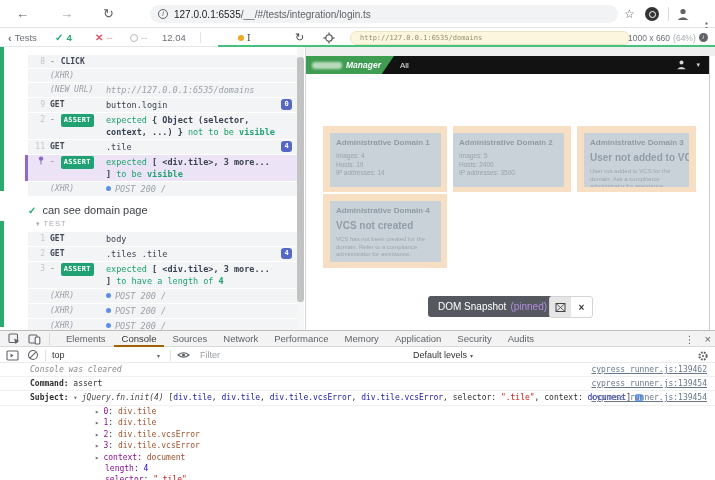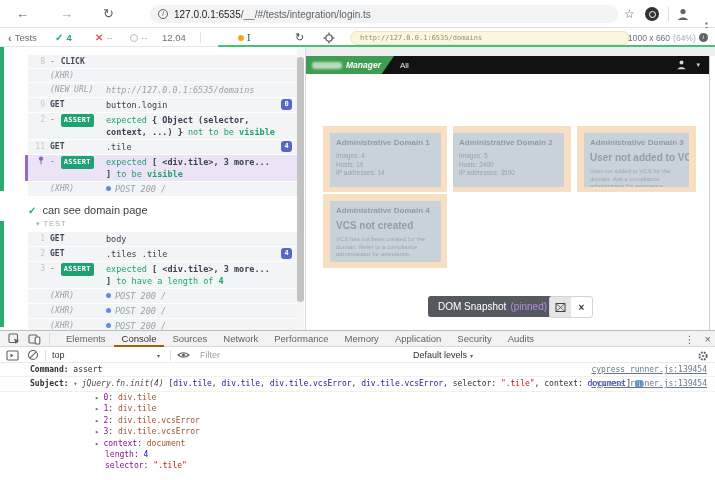--- a/index.html
+++ b/index.html
@@ -424,20 +424,21 @@
         <span>Default levels</span>
         <span class="frame-caret">▾</span>
       </div>
       <svg class="dt-gear" width="12" height="12" viewBox="0 0 12 12">
         <circle cx="6" cy="6" r="3.6" fill="none" stroke="#5f6368" stroke-width="2" stroke-dasharray="1.8 1.1"></circle>
         <circle cx="6" cy="6" r="1.1" fill="#5f6368"></circle>
       </svg>
     </div>
 
     <div class="console-area" id="console-root">
+        <div class="con-row"><span class="cs-mi">Console was cleared</span><span class="con-link">cypress_runner.js:139462</span></div>
         <div class="con-row"><span class="cs-lb">Command:  </span><span class="cs-p">assert</span><span class="con-link">cypress_runner.js:139454</span></div>
         <div class="con-row"><span class="cs-lb">Subject:  </span><span class="cs-tri">▾ </span><span class="cs-oi">jQuery.fn.init(4) </span><span class="cs-p">[</span><span class="cs-nb">div.tile</span><span class="cs-p">, </span><span class="cs-nb">div.tile</span><span class="cs-p">, </span><span class="cs-nb">div.tile.vcsError</span><span class="cs-p">, </span><span class="cs-nb">div.tile.vcsError</span><span class="cs-p">, selector: </span><span class="cs-str">".tile"</span><span class="cs-p">, context: </span><span class="cs-nb">document</span><span class="cs-p">]</span><span class="cinfo-badge">i</span><span class="con-link">cypress_runner.js:139454</span></div>
         <div class="con-row noborder ind1"><span class="cs-tri">▸ </span><span class="cs-key">0</span><span class="cs-p">: </span><span class="cs-nv">div.tile</span></div>
         <div class="con-row noborder ind1"><span class="cs-tri">▸ </span><span class="cs-key">1</span><span class="cs-p">: </span><span class="cs-nv">div.tile</span></div>
         <div class="con-row noborder ind1"><span class="cs-tri">▸ </span><span class="cs-key">2</span><span class="cs-p">: </span><span class="cs-nv">div.tile.vcsError</span></div>
         <div class="con-row noborder ind1"><span class="cs-tri">▸ </span><span class="cs-key">3</span><span class="cs-p">: </span><span class="cs-nv">div.tile.vcsError</span></div>
         <div class="con-row noborder ind1"><span class="cs-tri">▸ </span><span class="cs-key">context</span><span class="cs-p">: </span><span class="cs-nv">document</span></div>
         <div class="con-row noborder ind2"><span class="cs-key">length</span><span class="cs-p">: </span><span class="cs-num">4</span></div>
         <div class="con-row noborder ind2"><span class="cs-key">selector</span><span class="cs-p">: </span><span class="cs-str">".tile"</span></div>
       </div>

